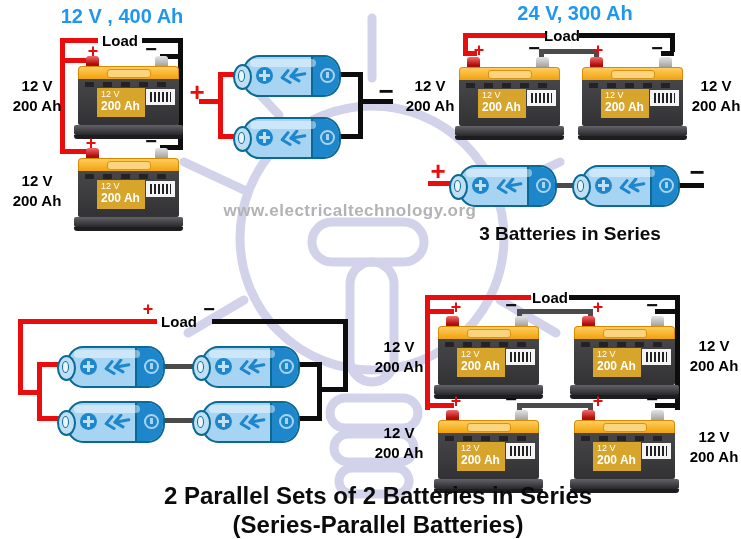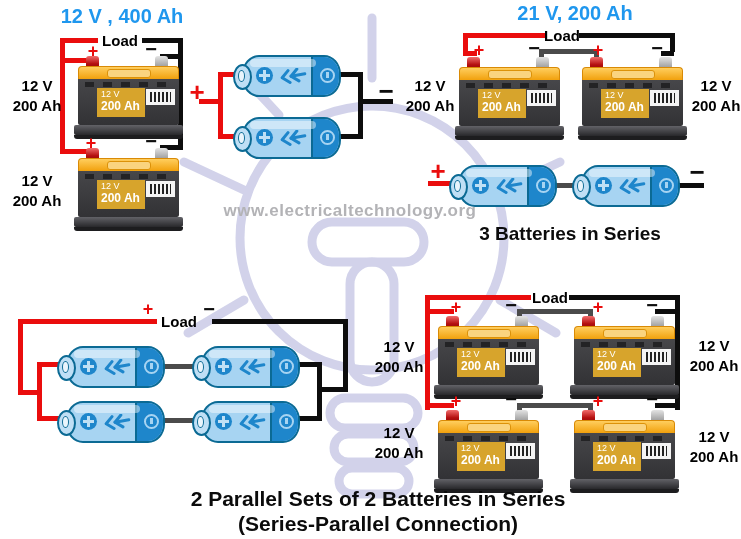--- a/index.html
+++ b/index.html
@@ -18,21 +18,21 @@
   .sign.plus{color:#ea0d0d;font-size:18px;}
   .sign.minus{color:#0d0d0d;font-size:20px;}
   .sign.lg{font-size:26px;}
   
   .heading{position:absolute;transform:translate(-50%,-50%);font-weight:bold;font-size:20px;
            color:#1f97ee;white-space:nowrap;z-index:3;}
   .load-label{position:absolute;transform:translate(-50%,-50%);font-weight:bold;font-size:15px;
               color:#000;white-space:nowrap;z-index:3;}
   .caption{position:absolute;transform:translate(-50%,-50%);font-weight:bold;font-size:19px;
            color:#0b0b0b;white-space:nowrap;z-index:3;}
-  .caption2{position:absolute;transform:translate(-50%,-50%);font-weight:bold;font-size:21px;
+  .caption2{position:absolute;transform:translate(-50%,-50%);font-weight:bold;font-size:24px;
             color:#0b0b0b;text-align:center;line-height:1.2;white-space:nowrap;z-index:3;}
   .rating{position:absolute;transform:translate(-50%,-50%);text-align:center;font-weight:bold;
           font-size:15px;line-height:1.3;color:#000;white-space:nowrap;z-index:3;}
   
   .car-battery{position:absolute;width:103px;height:84px;z-index:2;}
   .cb-term{position:absolute;top:1px;width:13px;height:13px;border-radius:3px 3px 1px 1px;}
   .cb-term.pos{left:9px;background:linear-gradient(180deg,#f26b6b,#b40f0f 60%,#8f0b0b);}
   .cb-term.neg{left:78px;background:linear-gradient(180deg,#e3e3e3,#8f8f8f);}
   .cb-top{position:absolute;top:11px;left:1px;right:1px;height:13px;
           background:linear-gradient(#ffce5e,#f09d06);border:1px solid #d98a05;border-bottom:none;
@@ -94,31 +94,31 @@
       <rect x="350" y="262" width="44" height="120" rx="22"></rect>
       <rect x="330" y="398" width="88" height="30" rx="15"></rect>
       <rect x="334" y="434" width="80" height="28" rx="14"></rect>
       <rect x="339" y="468" width="70" height="26" rx="13"></rect>
     </g>
   </svg>
 
   <div class="watermark" style="left:350px;top:211px">www.electricaltechnology.org</div>
 
   <div class="heading" style="left:122px;top:16px">12 V , 400 Ah</div>
-  <div class="heading" style="left:575px;top:13px">21 V, 200 Ah</div>
+  <div class="heading" style="left:575px;top:13px">24 V, 300 Ah</div>
 
   <div class="load-label" style="left:120px;top:40px">Load</div>
   <div class="load-label" style="left:562px;top:35px">Load</div>
   <div class="load-label" style="left:179px;top:321px">Load</div>
   <div class="load-label" style="left:550px;top:297px">Load</div>
 
   <div class="caption" style="left:570px;top:234px">3 Batteries in Series</div>
   <div class="caption2" style="left:378px;top:511px">
     <div>2 Parallel Sets of 2 Batteries in Series</div>
-    <div>(Series-Parallel Connection)</div>
+    <div>(Series-Parallel Batteries)</div>
   </div>
 
   <div class="rating" style="left:37px;top:95px">
       <div>12 V</div>
       <div>200 Ah</div>
     </div>
   <div class="rating" style="left:37px;top:190px">
       <div>12 V</div>
       <div>200 Ah</div>
     </div>

